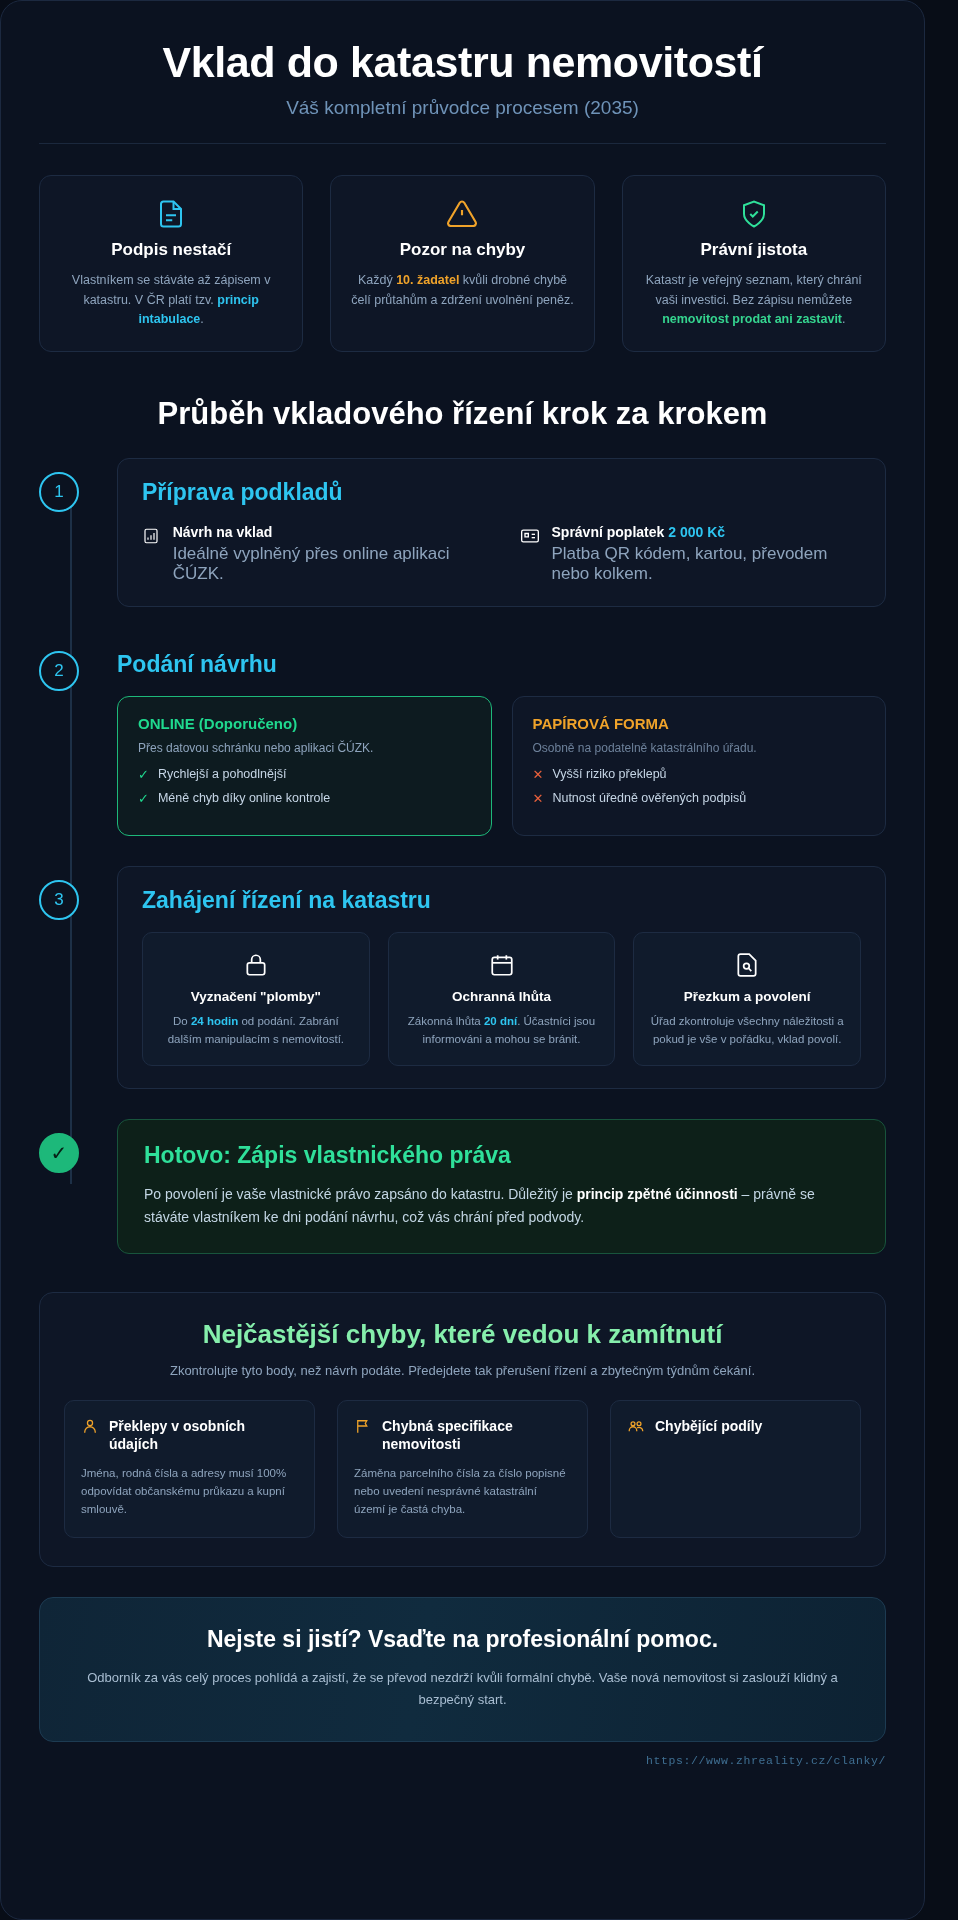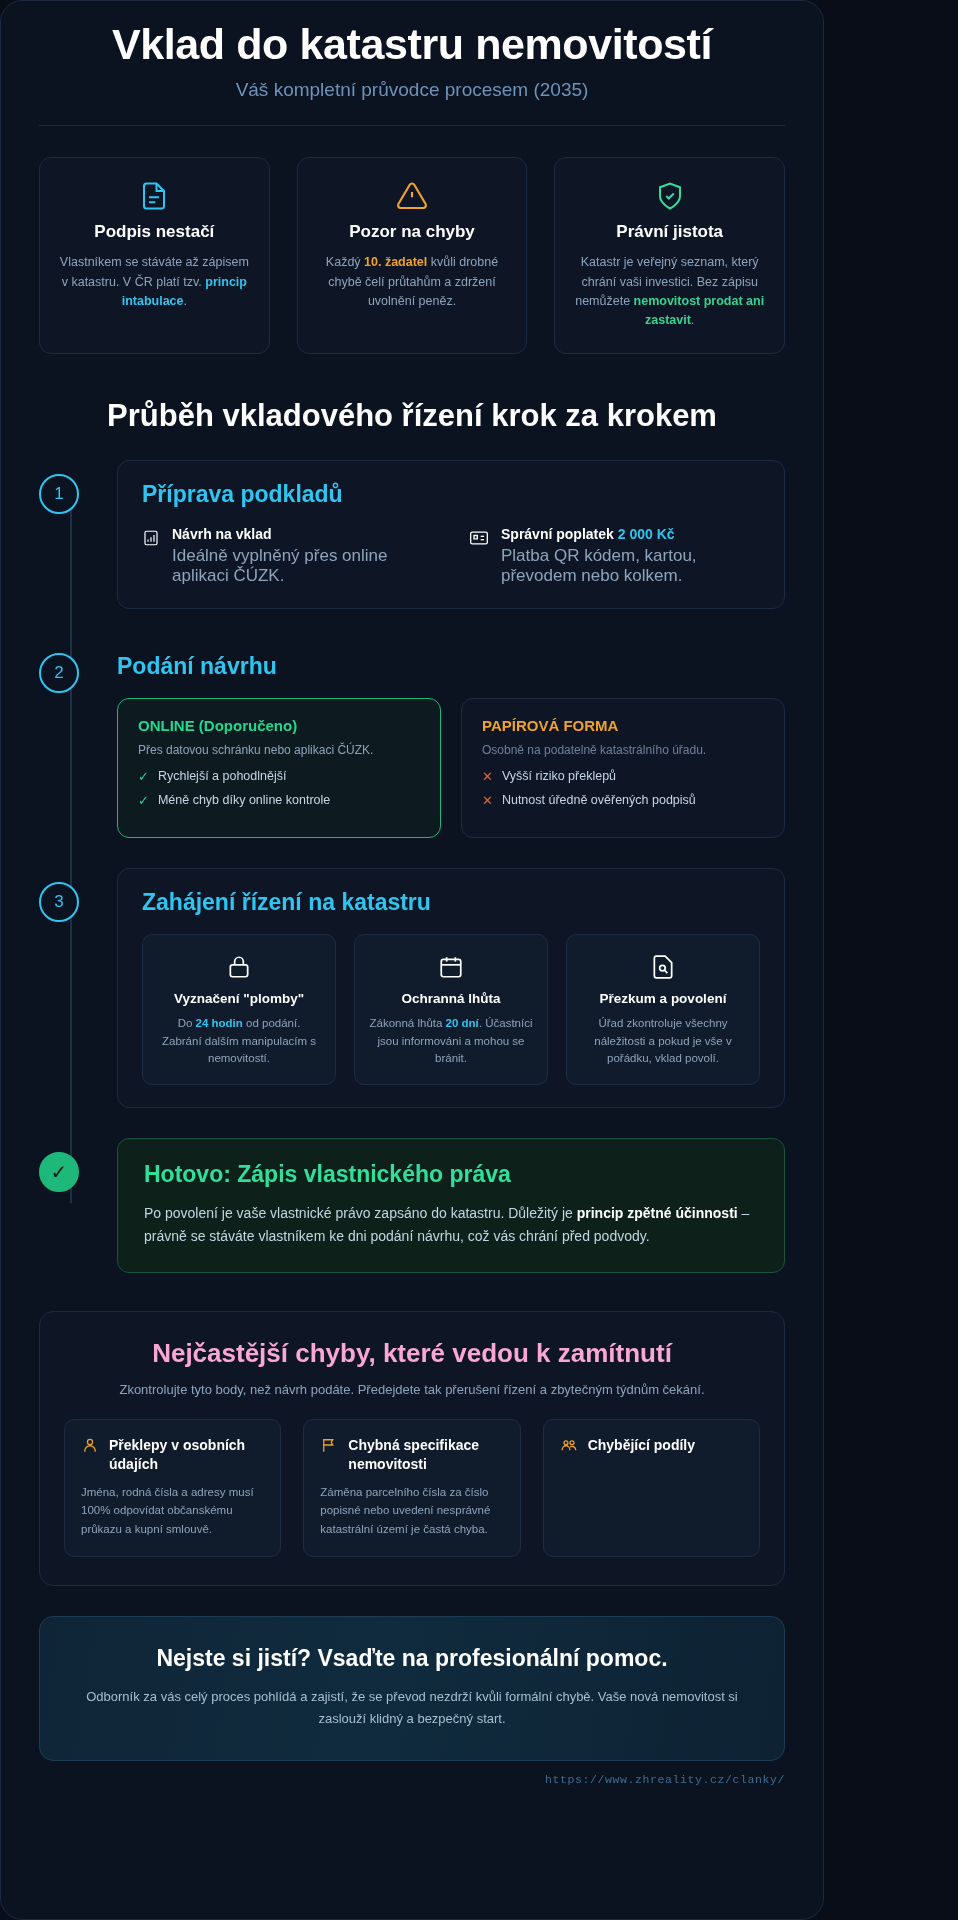--- a/index.html
+++ b/index.html
@@ -2,26 +2,26 @@
 <html lang="cs"><head>
 <meta charset="utf-8">
 <style>
   * { box-sizing: border-box; margin: 0; padding: 0; }
   html, body {
     width: 958px;
     background: #080d17;
     font-family: "Liberation Sans", sans-serif;
   }
   .page {
-    width: 824px;
+    width: 925px;
     min-height: 1920px;
     background: #0b1220;
     border: 1px solid #1c2940;
     border-radius: 22px;
-    padding: 12px 38px 14px 38px;
+    padding: 30px 38px 14px 38px;
     position: relative;
     overflow: hidden;
   }
 
   
   .hero { text-align: center; padding: 8px 0 0 0; }
   .hero h1 {
     font-size: 43px;
     line-height: 1.1;
     color: #ffffff;
@@ -189,21 +189,21 @@
   .mistakes {
     margin-top: 38px;
     background: #0e1626;
     border: 1px solid #1d2b42;
     border-radius: 14px;
     padding: 26px 24px 28px 24px;
   }
   .mistakes h2 {
     text-align: center;
     font-size: 26px;
-    color: #f9a8d4;
+    color: #86efac;
     font-weight: bold;
     margin-bottom: 13px;
   }
   .mistakes .lead {
     text-align: center;
     font-size: 13px;
     color: #8ea4bd;
     margin-bottom: 22px;
   }
   .mrow { display: flex; gap: 22px; }

